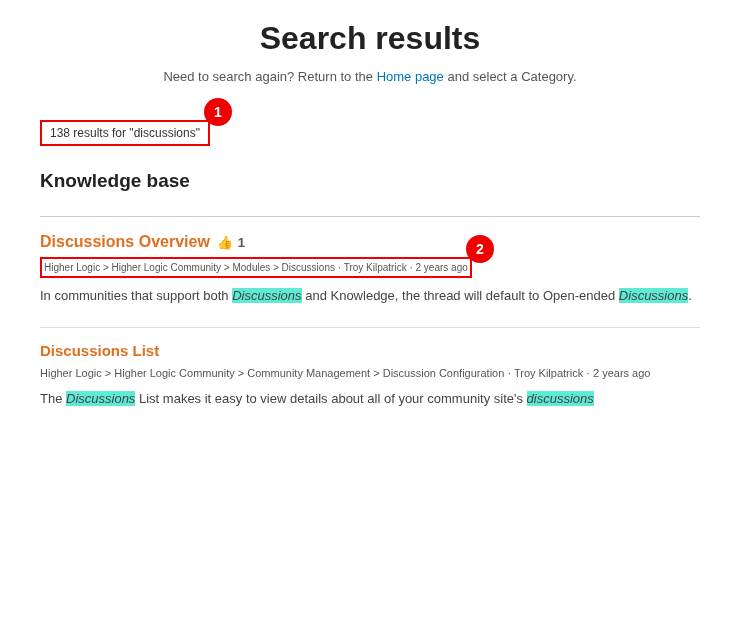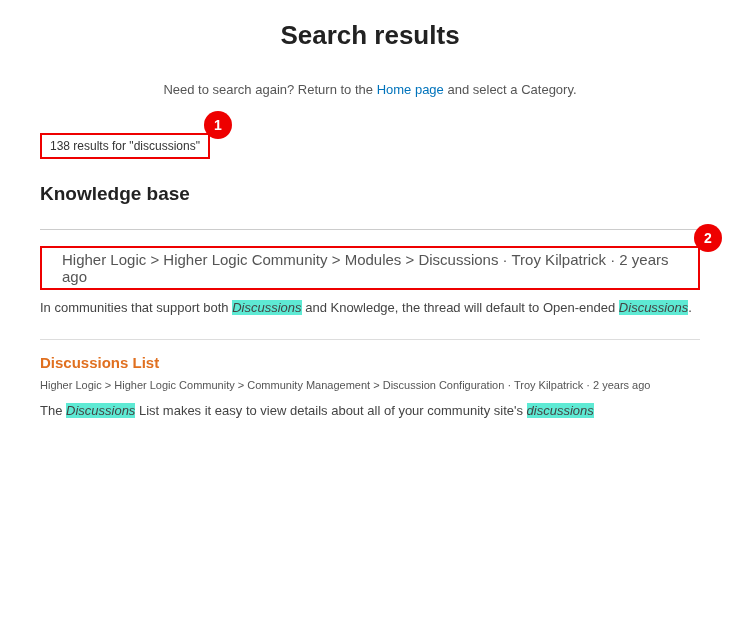--- a/index.html
+++ b/index.html
@@ -7,24 +7,24 @@
       font-family: Arial, sans-serif;
       background: #fff;
       color: #333;
       font-size: 14px;
       padding: 20px 40px;
       max-width: 740px;
       margin: 0 auto;
     }
     h1.page-title {
       text-align: center;
-      font-size: 26px;
+      font-size: 32px;
       font-weight: bold;
       color: #222;
-      margin-bottom: 31px;
+      margin-bottom: 12px;
     }
     .subtitle {
       text-align: center;
       font-size: 13px;
       color: #555;
       margin-bottom: 36px;
     }
     .subtitle a {
       color: #0073bb;
       text-decoration: none;
@@ -88,22 +88,22 @@
       display: inline-block;
     }
     .breadcrumb {
       font-size: 11px;
       color: #555;
       margin-bottom: 8px;
       line-height: 1.5;
     }
     .breadcrumb-box {
       border: 2px solid #e00;
-      padding: 3px 20px;
-      font-size: 15px;
+      padding: 3px 2px;
+      font-size: 10px;
       color: #555;
       display: inline-block;
       margin-bottom: 8px;
     }
     .badge-2 {
       position: absolute;
       top: -22px;
       right: -22px;
       width: 28px;
       height: 28px;
@@ -146,20 +146,24 @@
 <div class="results-badge-wrapper">
   <div class="results-badge">138 results for "discussions"</div>
   <div class="circle-badge">1</div>
 </div>
 
 <div class="section-title">Knowledge base</div>
 <hr class="divider">
 
 
 <div class="result-item">
+  <div class="result-title">
+    <a href="#" style="color:#e07020;text-decoration:none;font-size:16px;font-weight:bold;">Discussions Overview</a>
+    <span class="like-icon">👍 <span>1</span></span>
+  </div>
   <div class="breadcrumb-wrapper">
     <div class="breadcrumb-box">Higher Logic  &gt;  Higher Logic Community  &gt;  Modules  &gt;  Discussions  ·  Troy Kilpatrick  ·  2 years ago</div>
     <div class="badge-2">2</div>
   </div>
   <p class="result-snippet">
     <span>In communities that support both </span><span class="highlight">Discussions</span><span> and Knowledge, the thread will default to Open-ended </span><span class="highlight">Discussions</span><span>.</span>
   </p>
 </div>
 
 <hr class="result-item-divider">

